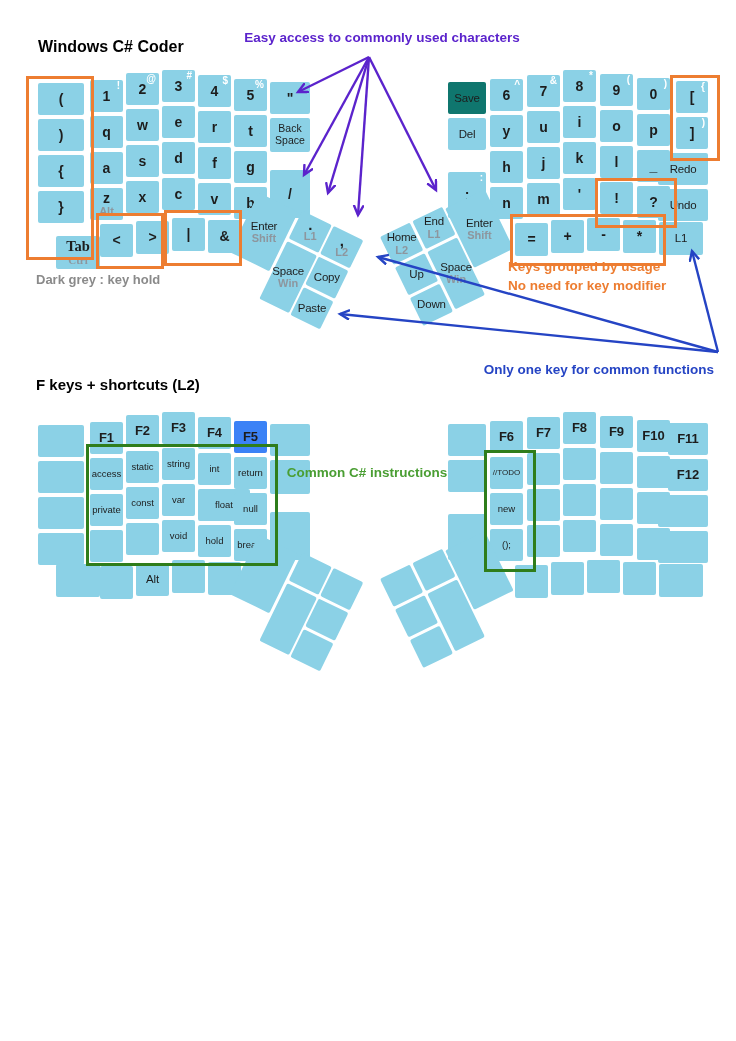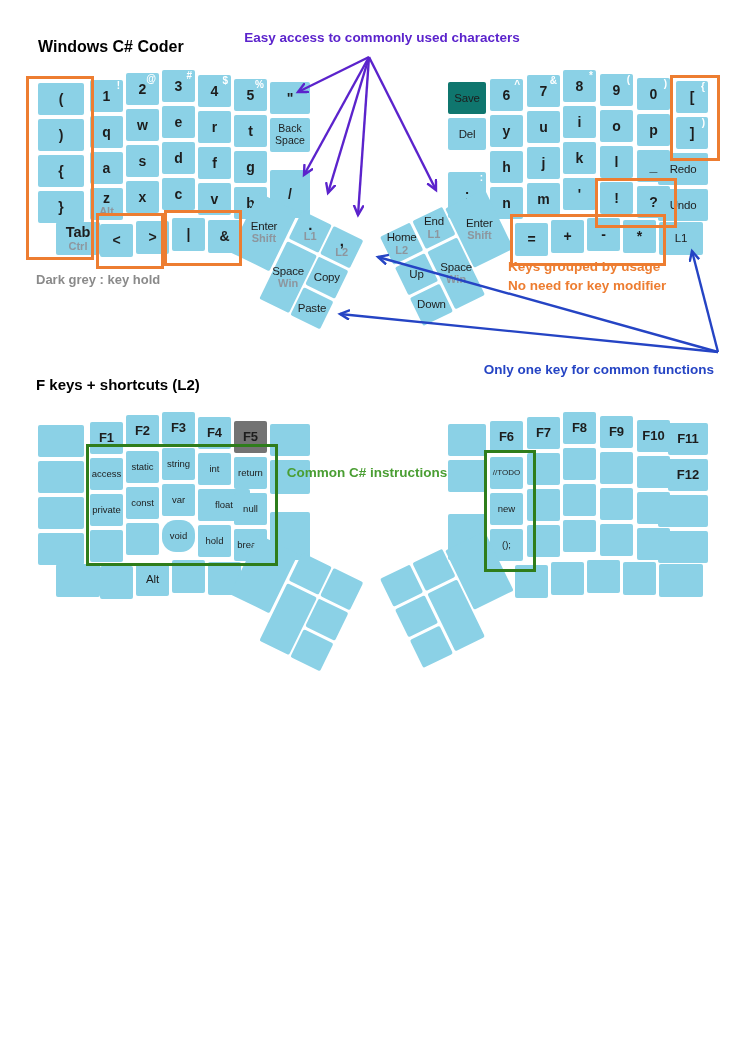--- a/index.html
+++ b/index.html
@@ -208,21 +208,21 @@
       <div class="lab">
         <span class="s-bs">Back
 Space</span>
       </div>
     </div>
     <div class="key" style="left: 270px; top: 170px; width: 40px; height: 48px; background: rgb(139, 209, 230);">
       <div class="lab">
         <span class="s-sym">/</span>
       </div>
     </div>
-    <div class="key" style="left: 56px; top: 222px; width: 44px; height: 33px; background: rgb(139, 209, 230);">
+    <div class="key" style="left: 56px; top: 236px; width: 44px; height: 33px; background: rgb(139, 209, 230); font-family: Liberation Serif, serif;">
       <div class="lab">
         <span class="s-tab">Tab</span>
         <span class="sub" style="color: rgb(141, 150, 158);">Ctrl</span>
       </div>
     </div>
     <div class="key" style="left: 100px; top: 224px; width: 33px; height: 33px; background: rgb(139, 209, 230);">
       <div class="lab">
         <span class="s-sym">&lt;</span>
       </div>
     </div>
@@ -537,21 +537,21 @@
     <div class="key" style="left: 162px; top: 448px; width: 33px; height: 32px; background: rgb(139, 209, 230);">
       <div class="lab">
         <span class="s-code">string</span>
       </div>
     </div>
     <div class="key" style="left: 162px; top: 484px; width: 33px; height: 32px; background: rgb(139, 209, 230);">
       <div class="lab">
         <span class="s-code">var</span>
       </div>
     </div>
-    <div class="key" style="left: 162px; top: 520px; width: 33px; height: 32px; background: rgb(139, 209, 230); border-radius: 14px;">
+    <div class="key" style="left: 162px; top: 520px; width: 33px; height: 32px; background: rgb(139, 209, 230);">
       <div class="lab">
         <span class="s-code">void</span>
       </div>
     </div>
     <div class="key" style="left: 198px; top: 417px; width: 33px; height: 32px; background: rgb(139, 209, 230);">
       <div class="lab">
         <span class="s-fkey">F4</span>
       </div>
     </div>
     <div class="key" style="left: 198px; top: 453px; width: 33px; height: 32px; background: rgb(139, 209, 230);">
@@ -562,21 +562,21 @@
     <div class="key" style="left: 198px; top: 489px; width: 52px; height: 32px; background: rgb(139, 209, 230);">
       <div class="lab">
         <span class="s-code">float</span>
       </div>
     </div>
     <div class="key" style="left: 198px; top: 525px; width: 33px; height: 32px; background: rgb(139, 209, 230);">
       <div class="lab">
         <span class="s-code">hold</span>
       </div>
     </div>
-    <div class="key" style="left: 234px; top: 421px; width: 33px; height: 32px; background: #737373;">
+    <div class="key" style="left: 234px; top: 421px; width: 33px; height: 32px; background: #3b82f6;">
       <div class="lab">
         <span class="s-fkey">F5</span>
       </div>
     </div>
     <div class="key" style="left: 234px; top: 457px; width: 33px; height: 32px; background: rgb(139, 209, 230);">
       <div class="lab">
         <span class="s-code">return</span>
       </div>
     </div>
     <div class="key" style="left: 234px; top: 493px; width: 33px; height: 32px; background: rgb(139, 209, 230);">

